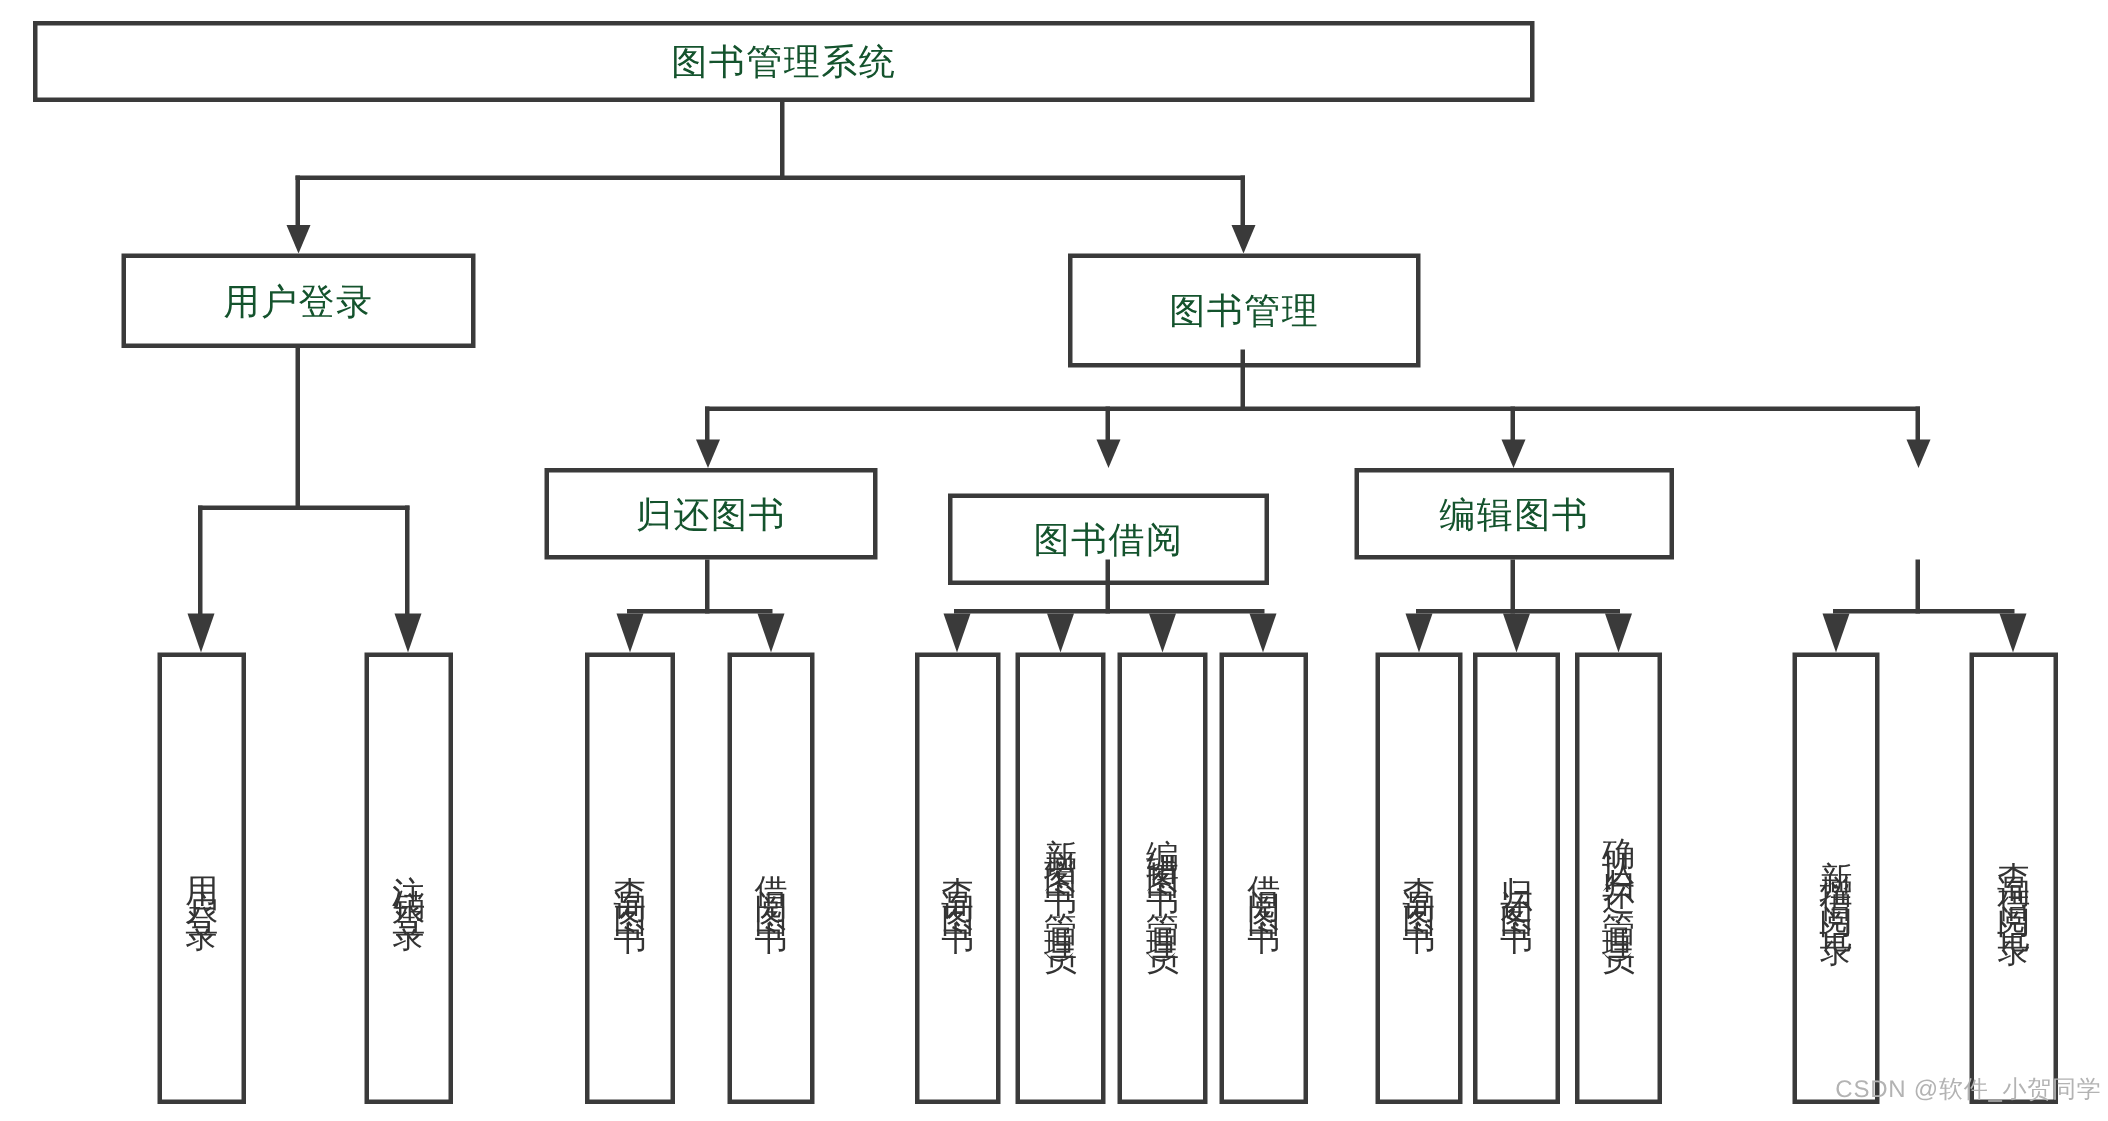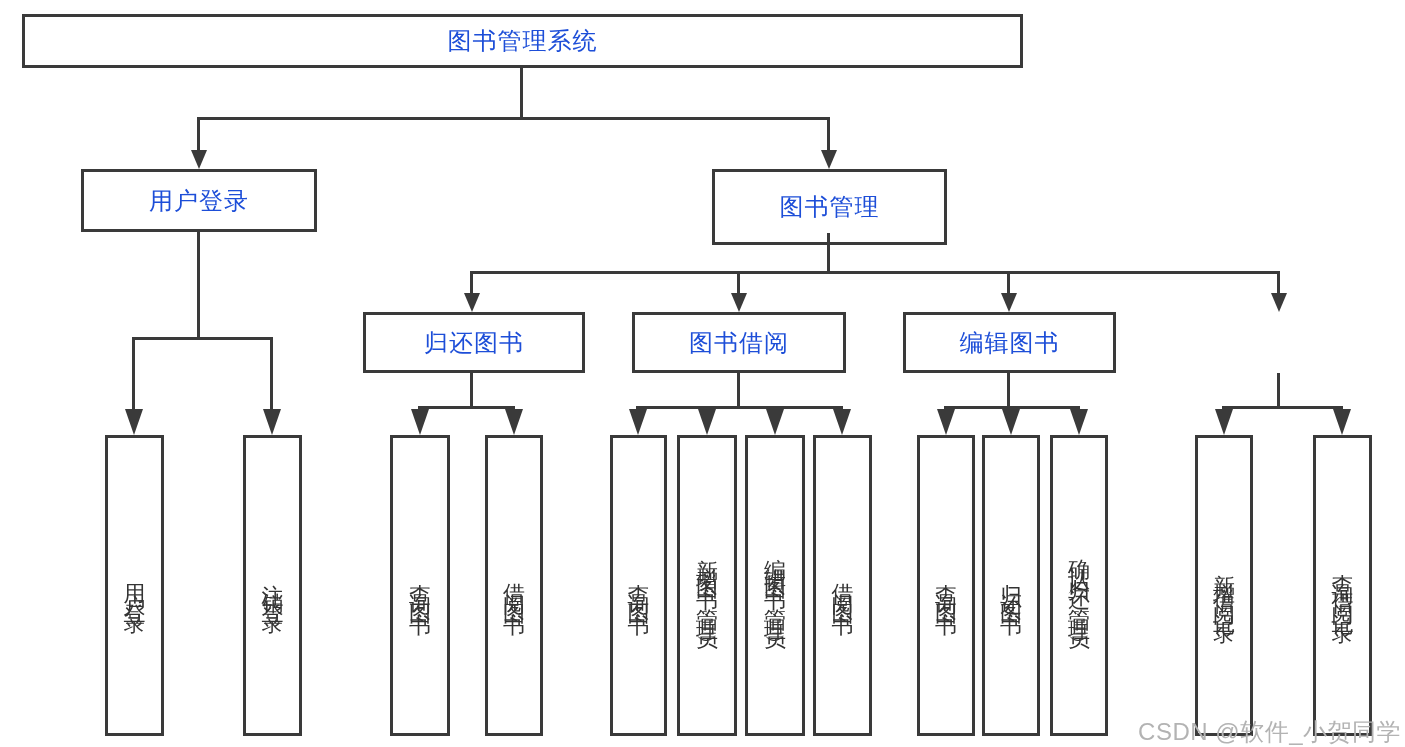--- a/index.html
+++ b/index.html
@@ -16,21 +16,21 @@
     position: absolute;
     box-sizing: border-box;
     border: 3px solid #3a3a3a;
     background: #ffffff;
     display: flex;
     align-items: center;
     justify-content: center;
   }
   .hlabel {
     font-size: 24px;
-    color: #1d4ed8;
+    color: #14532d;
     letter-spacing: 1px;
     white-space: nowrap;
   }
   .vtext {
     writing-mode: vertical-lr;
     text-orientation: mixed;
     font-size: 22px;
     letter-spacing: 10px;
     line-height: 1;
     color: #333333;
@@ -47,21 +47,21 @@
   }
   .arrow.big {
     border-left-width: 9px;
     border-right-width: 9px;
     border-top-width: 26px;
   }
   .watermark {
     position: absolute;
     top: 716px;
     right: 4px;
-    font-size: 24px;
+    font-size: 16px;
     color: #b3b3b3;
     letter-spacing: 0.5px;
     z-index: 10;
     white-space: nowrap;
   }
 </style>
 </head>
 <body>
 
 <div id="canvas">
@@ -98,21 +98,21 @@
   <div class="line v" style="left:1007px; top:271px; height:25px;"></div>
   <div class="line v" style="left:1277px; top:271px; height:25px;"></div>
   <div class="arrow" style="left:464px; top:293px;"></div>
   <div class="arrow" style="left:731px; top:293px;"></div>
   <div class="arrow" style="left:1001px; top:293px;"></div>
   <div class="arrow" style="left:1271px; top:293px;"></div>
 
   <div class="node" style="left:363px; top:312px; width:222px; height:61px;">
     <span class="hlabel">归还图书</span>
   </div>
-  <div class="node" style="left:632px; top:312px; width:214px; height:61px;">
+  <div class="node" style="left:632px; top:329px; width:214px; height:61px;">
     <span class="hlabel">图书借阅</span>
   </div>
   <div class="node" style="left:903px; top:312px; width:213px; height:61px;">
     <span class="hlabel">编辑图书</span>
   </div>
 
   <div class="line v" style="left:470px; top:373px; height:36px;"></div>
   <div class="line h" style="left:418px; top:406px; width:97px;"></div>
   <div class="arrow big" style="left:411px; top:409px;"></div>
   <div class="arrow big" style="left:505px; top:409px;"></div>

